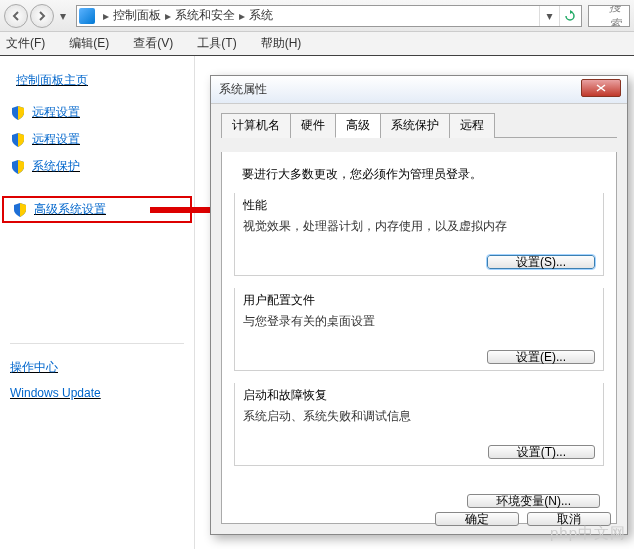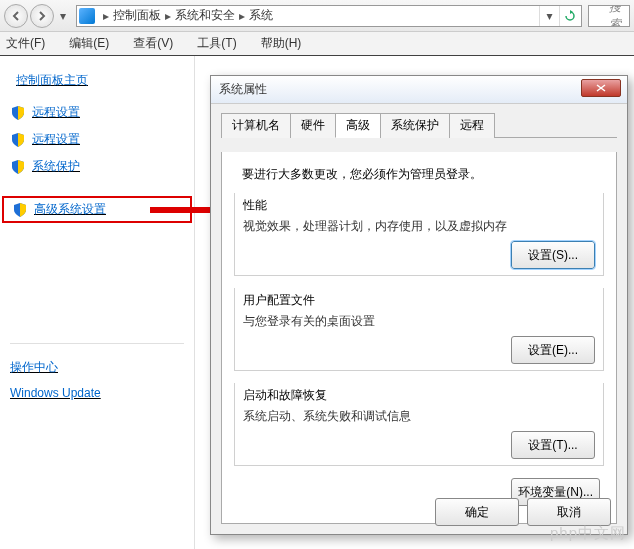--- a/index.html
+++ b/index.html
@@ -48,21 +48,21 @@
 .tab { padding: 3px 10px; border: 1px solid #aaa; border-bottom: none; background: #f4f4f4; margin-right: -1px; position: relative; top: 1px; }
 .tab.active { background: #fff; border-bottom: 1px solid #fff; }
 .tab-content { background: #fff; border: 1px solid #aaa; border-top: none; padding: 10px 12px; height: 372px; position: relative; }
 
 .admin-note { margin: 4px 0 10px 8px; }
 .group { border: 1px solid #d0d0d0; border-top: none; margin: 0 0 12px 0; padding: 4px 8px 34px 8px; position: relative; }
 .group-title { margin-bottom: 4px; }
 .group-desc { color: #333; margin-bottom: 6px; }
 .group-btn { position: absolute; right: 8px; bottom: 6px; }
 
-.btn { min-width: 84px; height: 28px; background: linear-gradient(#fdfdfd, #e5e5e5); border: 1px solid #888; border-radius: 3px; padding: 0 6px; display: inline-flex; align-items: center; justify-content: center; }
+.btn { min-width: 84px; height: 14px; background: linear-gradient(#fdfdfd, #e5e5e5); border: 1px solid #888; border-radius: 3px; padding: 0 28px; display: inline-flex; align-items: center; justify-content: center; margin-top: 16px; }
 .btn.default { border: 1px solid #3c7fb1; outline: 1px solid #a3d3ff; }
 
 .env-row { text-align: right; padding-right: 4px; margin-top: 4px; }
 .dlg-footer { position: absolute; bottom: 8px; right: 16px; display: flex; gap: 8px; }
 
 .watermark { position: absolute; bottom: 6px; right: 8px; color: #ccc; font-size: 15px; letter-spacing: 1px; pointer-events: none; }
 </style>
 </head>
 <body>
 

